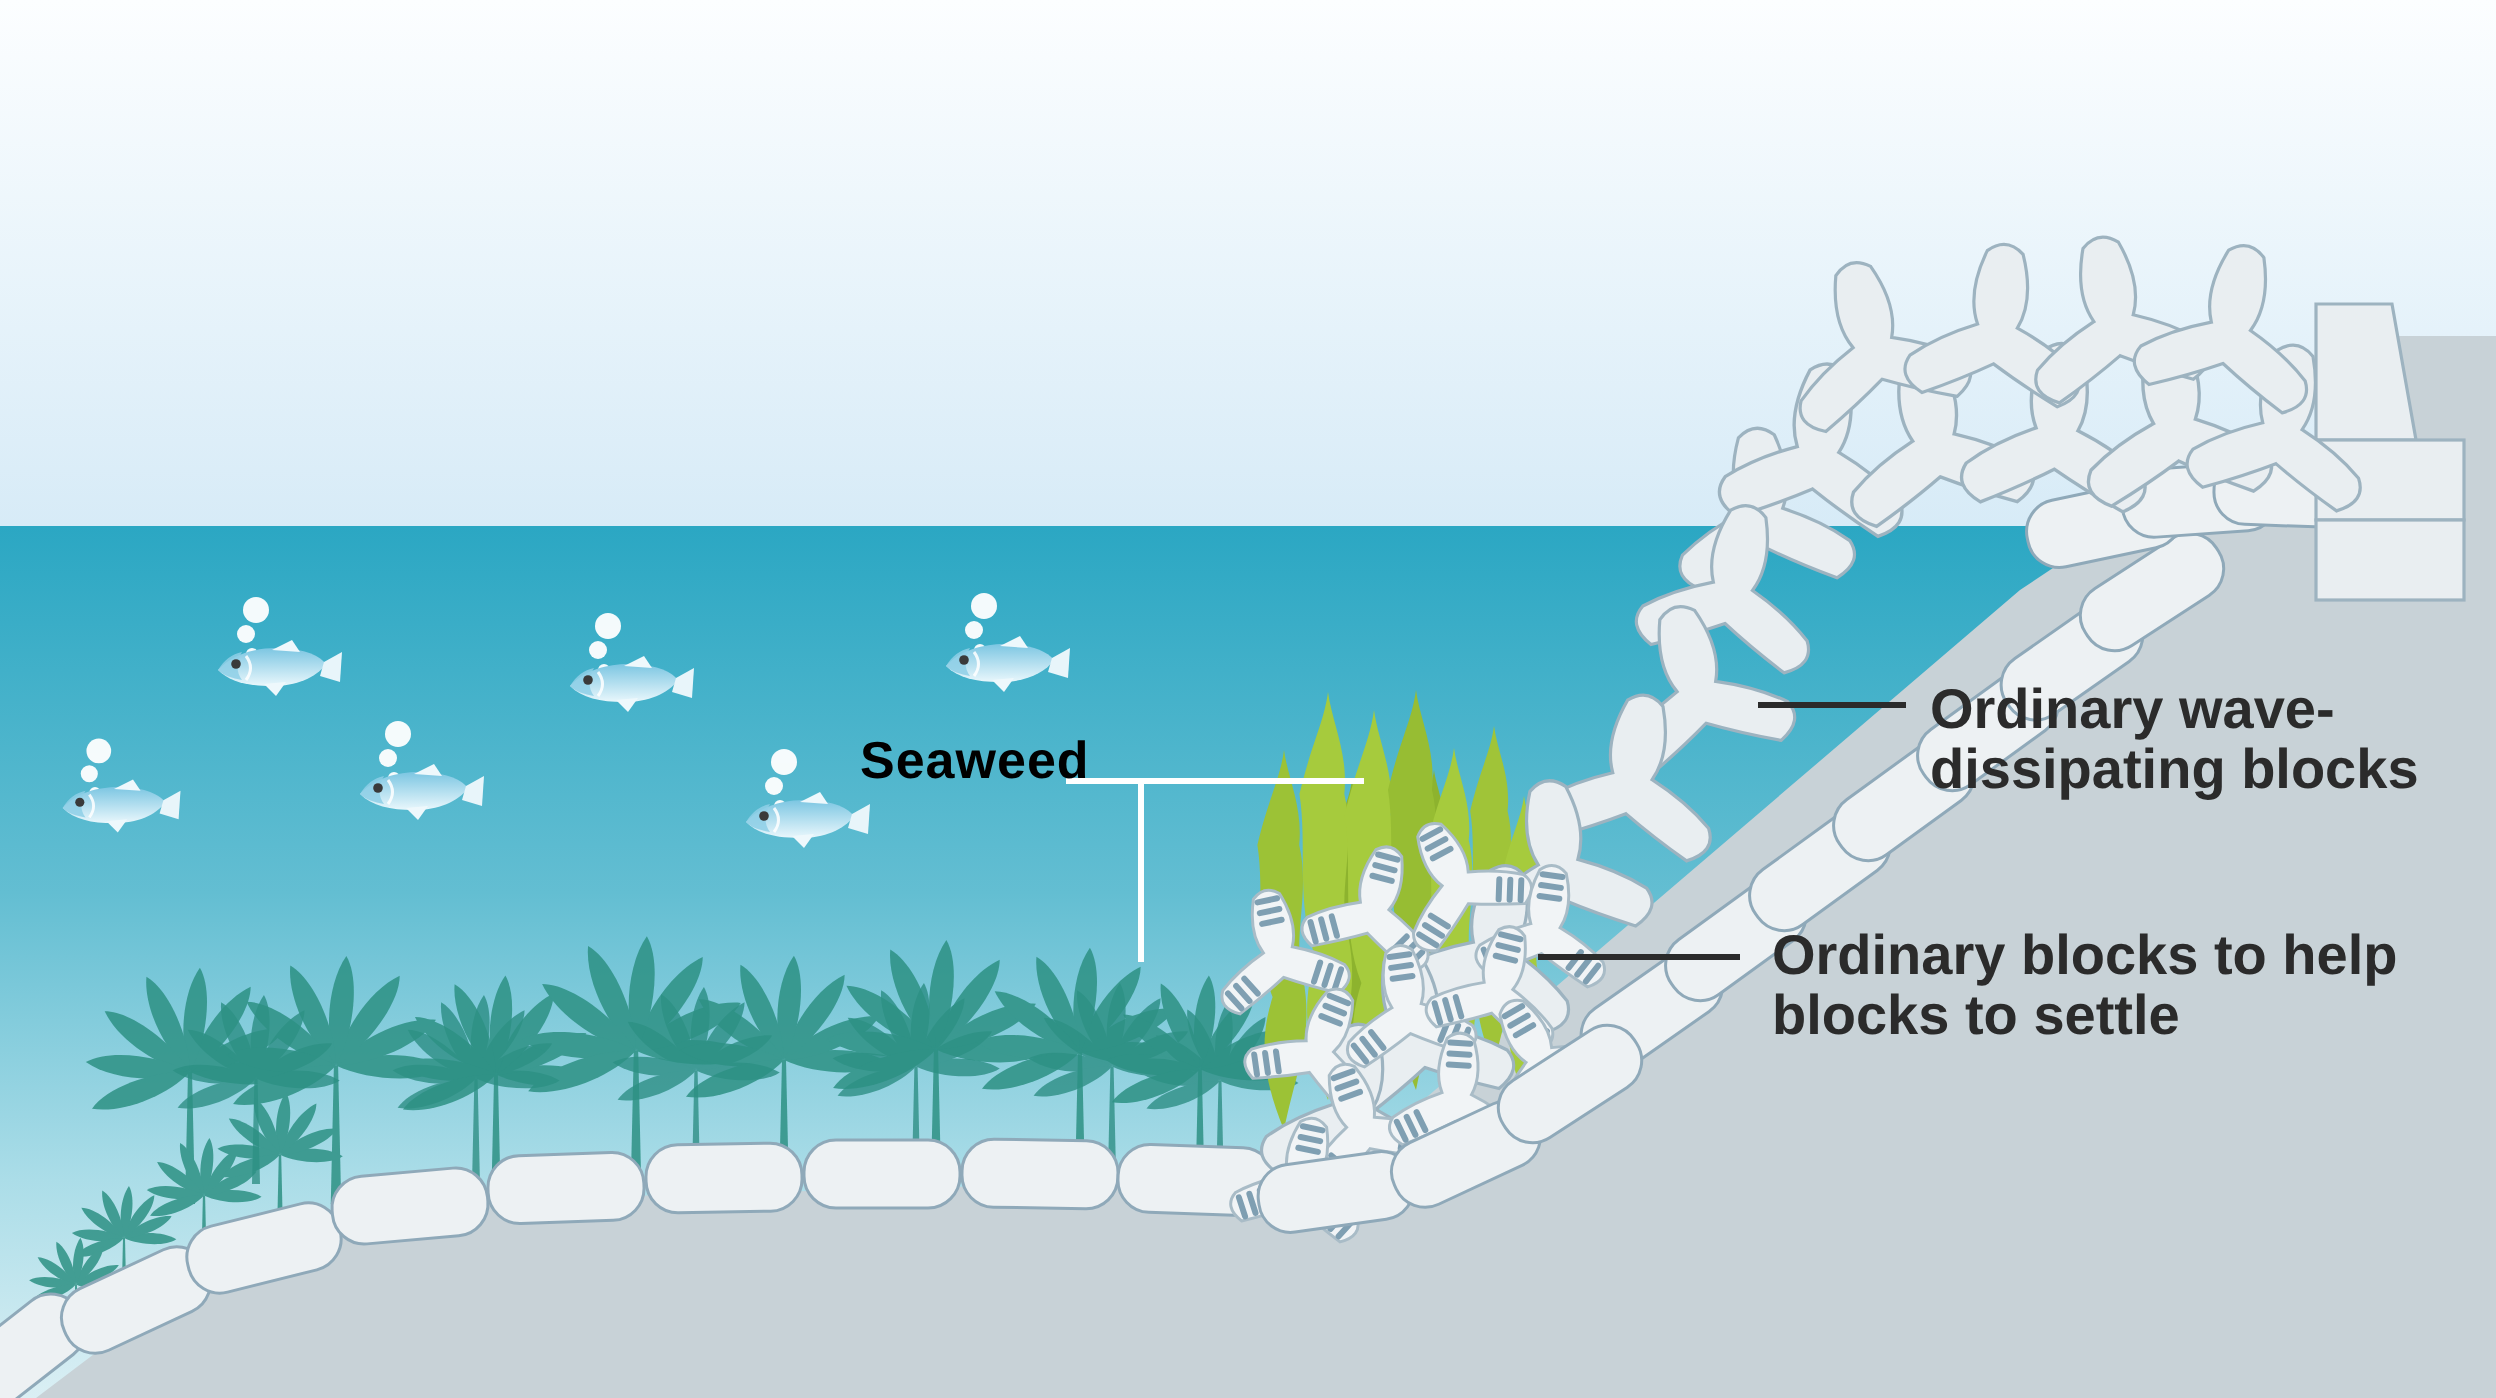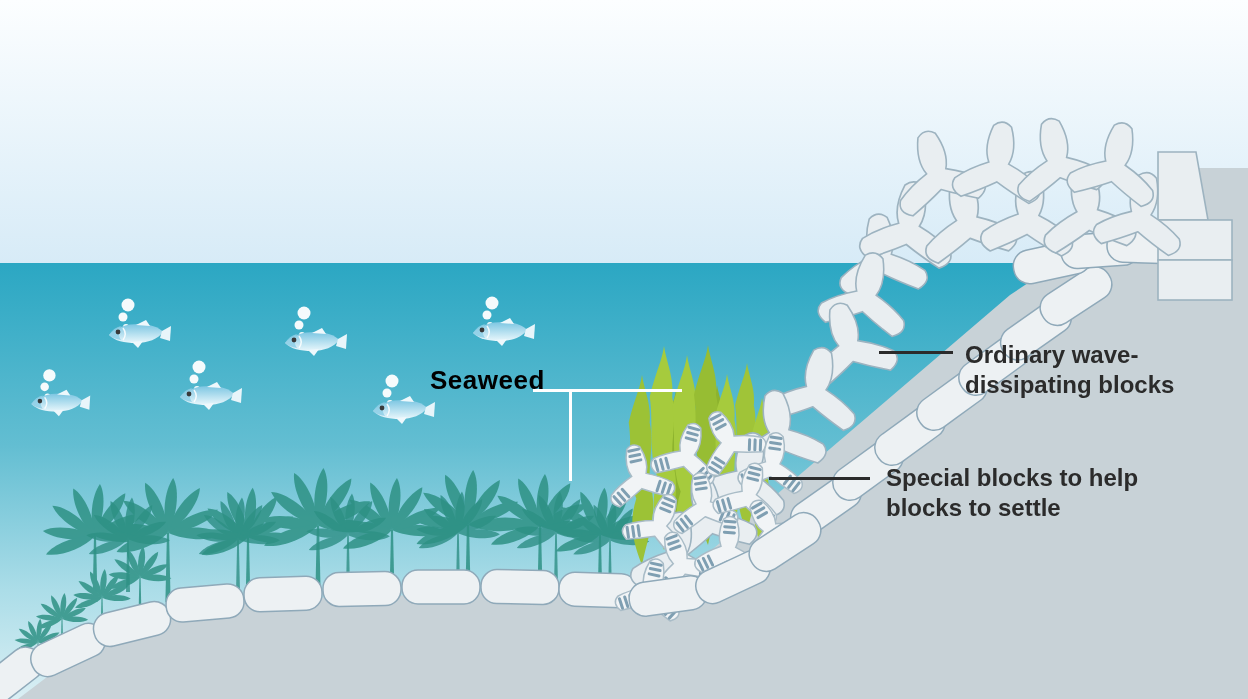--- a/index.html
+++ b/index.html
@@ -1,21 +1,21 @@
 <!DOCTYPE html>
 <html><head>
 <meta charset="utf-8">
 <style>
   html,body{margin:0;padding:0;background:#fff;}
   .stage{position:relative;width:1248px;height:699px;overflow:hidden;
          font-family:"Liberation Sans",sans-serif;}
   .stage svg{position:absolute;left:0;top:0;}
   .lbl{position:absolute;white-space:nowrap;font-weight:bold;}
   .lbl-seaweed{left:430px;top:365px;font-size:26px;color:#000000;letter-spacing:.5px;}
-  .lbl-dark{font-size:24px;line-height:30px;color:#2b2b2b;}
+  .lbl-dark{font-size:28px;line-height:30px;color:#2b2b2b;}
   .lbl-ordinary{left:965px;top:340px;}
   .lbl-special{left:886px;top:463px;}
   .cline{position:absolute;}
   .cline.white{background:#ffffff;}
   .cline.dark{background:#2b2b2b;}
   .l-sw-h{left:533px;top:389px;width:149px;height:3px;}
   .l-sw-v{left:569px;top:389px;width:3px;height:92px;}
   .l-ord{left:879px;top:351px;width:74px;height:3px;}
   .l-spe{left:769px;top:477px;width:101px;height:3px;}
 </style>
@@ -221,16 +221,16 @@
   <div class="cline white l-sw-v"></div>
   <div class="cline dark l-ord"></div>
   <div class="cline dark l-spe"></div>
 
   <div class="lbl lbl-seaweed">Seaweed</div>
   <div class="lbl lbl-dark lbl-ordinary">
     <div>Ordinary wave-</div>
     <div>dissipating blocks</div>
   </div>
   <div class="lbl lbl-dark lbl-special">
-    <div>Special blocks to help</div>
+    <div>Ordinary blocks to help</div>
     <div>blocks to settle</div>
   </div>
 </div>
 
 </body></html>

